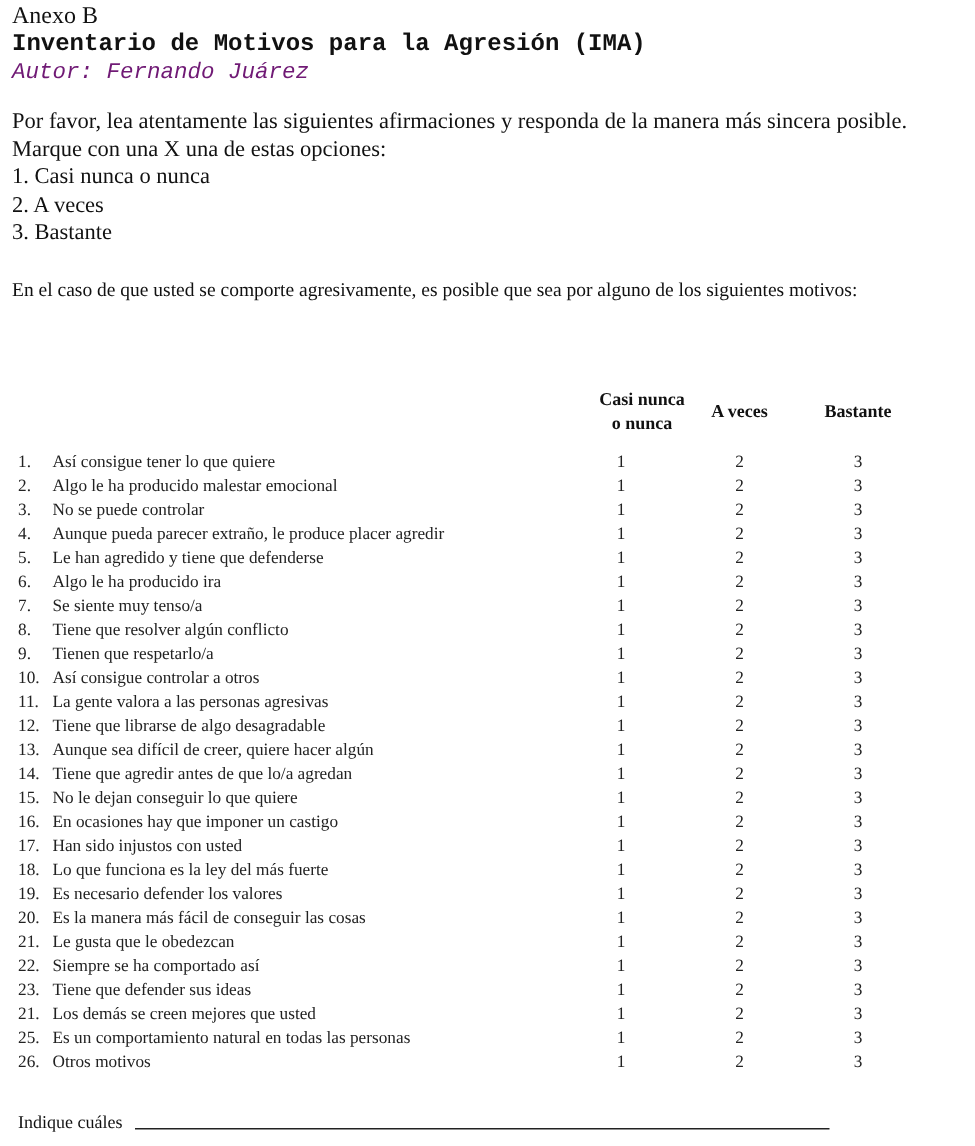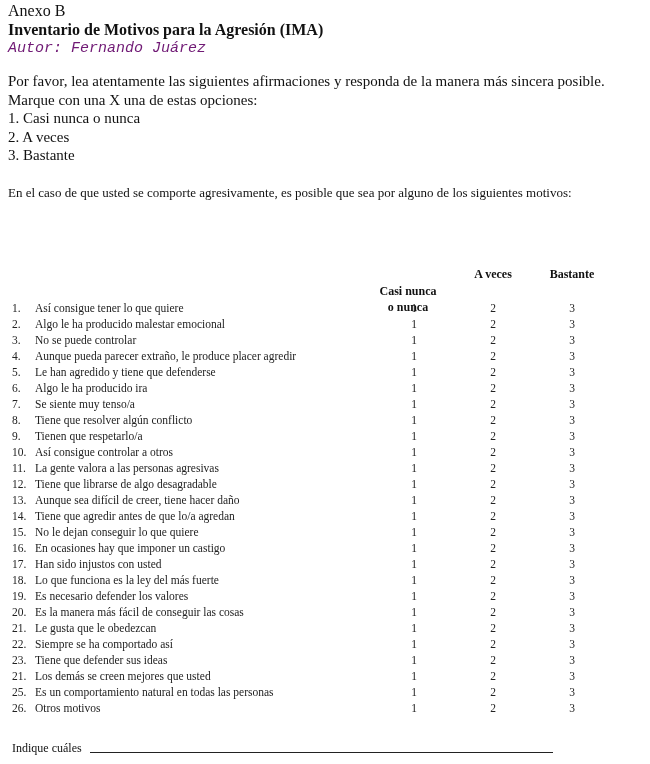--- a/index.html
+++ b/index.html
@@ -2,26 +2,26 @@
 <html><head>
   <meta charset="utf-8">
   <style>
     html, body { margin: 0; padding: 0; background: #ffffff; }
     body {
       width: 650px; height: 764px; position: relative; overflow: hidden;
       font-family: "Liberation Serif", "DejaVu Serif", serif; color: #111;
     }
     .hdr { position: absolute; left: 8px; top: 1px; line-height: 19px; }
     .hdr .t1 { font-weight: normal; font-size: 16px; }
-    .hdr .t2 { font-weight: bold; font-size: 16px; }
+    .hdr .t2 { font-weight: bold; font-size: 16px; font-family: Liberation Mono, monospace; }
     .hdr .t3 { font-style: italic; font-size: 15px; color: #701a75; font-family: Liberation Mono, monospace; }
     .intro { position: absolute; left: 8px; top: 72px; font-size: 15px; line-height: 18.5px; width: 630px; }
     .intro2 { position: absolute; left: 8px; top: 183px; font-size: 13px; line-height: 20px; width: 615px; }
     .colhead { position: absolute; top: 258px; font-weight: bold; font-size: 12px; text-align: center; line-height: 16px; }
-    .ch1 { left: 368px; width: 80px; margin-top: 25px; }
+    .ch1 { left: 388px; width: 80px; }
     .ch2 { left: 463px; width: 60px; top: 266px; }
     .ch3 { left: 537px; width: 70px; top: 266px; }
     .rows { position: absolute; left: 0; top: 300px; width: 650px; }
     .row { position: relative; height: 16px; font-size: 11.5px; line-height: 16px; color: #222; }
     .row .num { position: absolute; left: 12px; width: 20px; }
     .row .txt { position: absolute; left: 35px; white-space: nowrap; }
     .row .o1 { position: absolute; left: 408px; width: 12px; text-align: center; }
     .row .o2 { position: absolute; left: 487px; width: 12px; text-align: center; }
     .row .o3 { position: absolute; left: 566px; width: 12px; text-align: center; }
     .footer { position: absolute; left: 12px; top: 740px; font-size: 12px; line-height: 16px; text-align: center; }
@@ -132,21 +132,21 @@
     </div>
     <div class="row">
       <span class="num">12.</span>
       <span class="txt">Tiene que librarse de algo desagradable</span>
       <span class="o1">1</span>
       <span class="o2">2</span>
       <span class="o3">3</span>
     </div>
     <div class="row">
       <span class="num">13.</span>
-      <span class="txt">Aunque sea difícil de creer, tiene hacer daño</span>
+      <span class="txt">Aunque sea difícil de creer, quiere hacer algún</span>
       <span class="o1">1</span>
       <span class="o2">2</span>
       <span class="o3">3</span>
     </div>
     <div class="row">
       <span class="num">14.</span>
       <span class="txt">Tiene que agredir antes de que lo/a agredan</span>
       <span class="o1">1</span>
       <span class="o2">2</span>
       <span class="o3">3</span>

